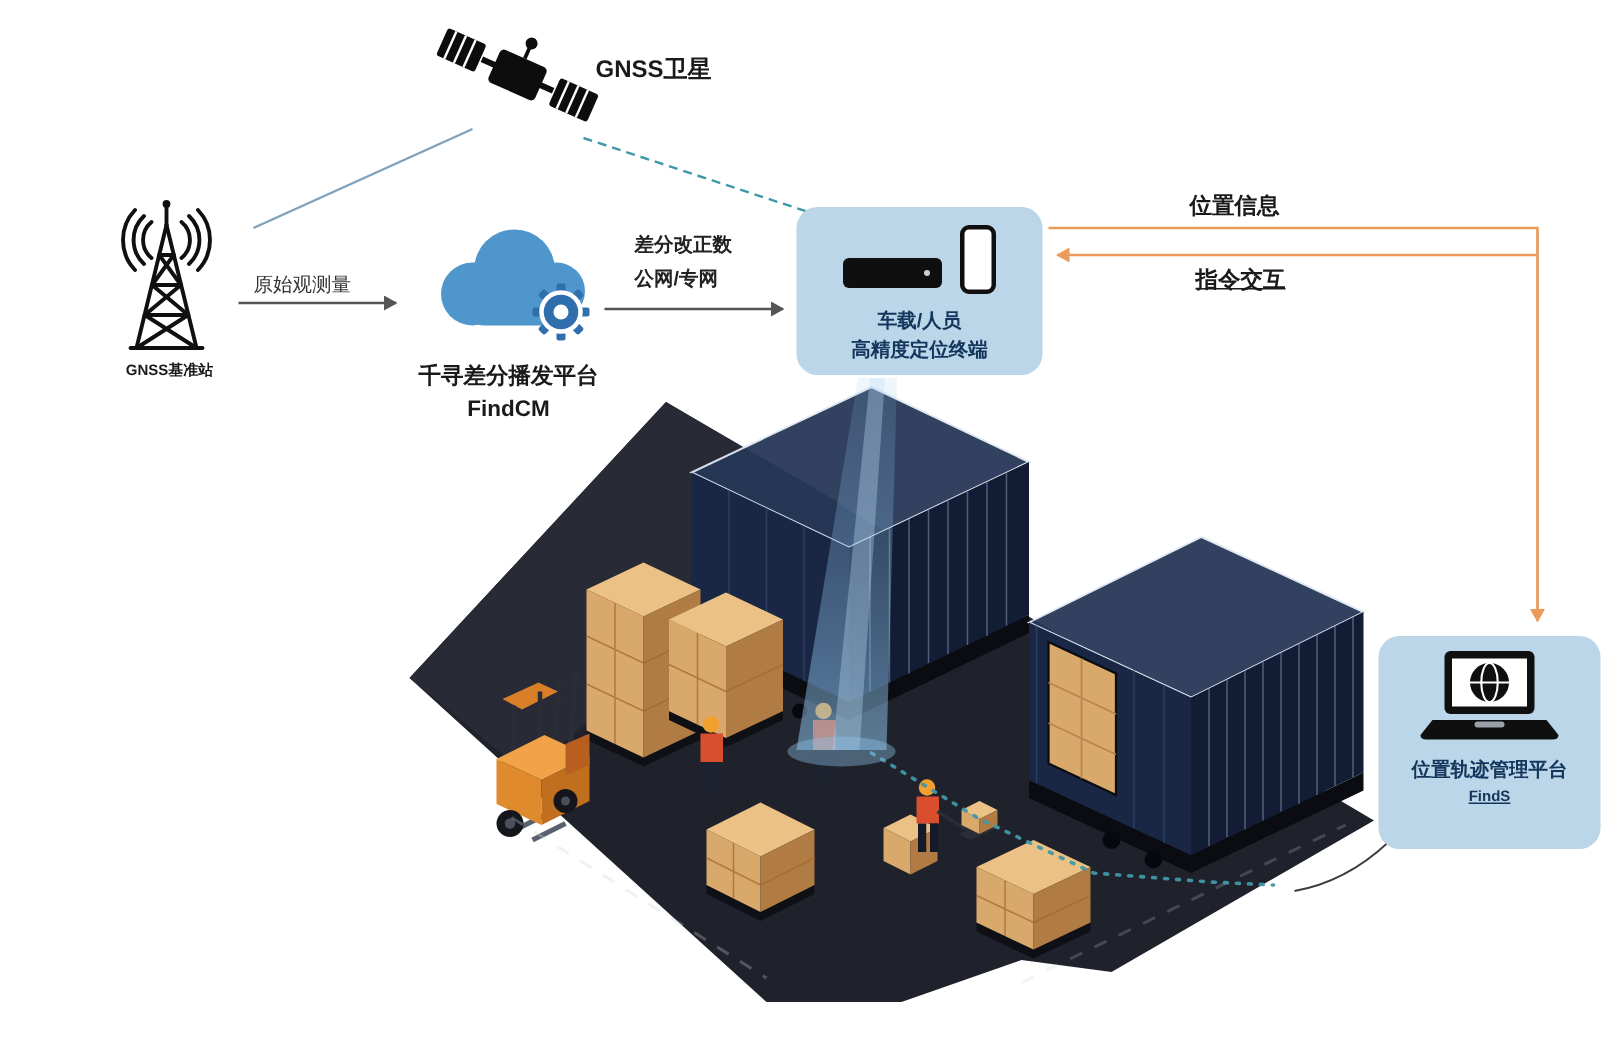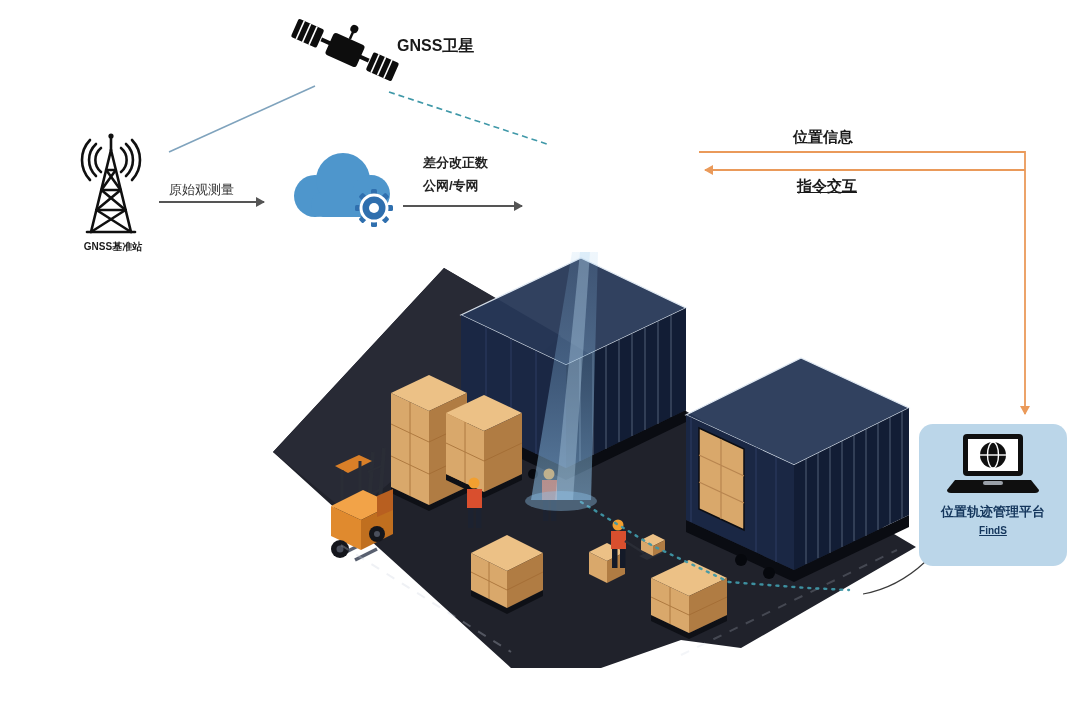--- a/index.html
+++ b/index.html
@@ -260,28 +260,42 @@
         <rect x="-3" y="-19" width="6" height="9" rx="1.5" transform="rotate(270)"></rect>
         <rect x="-3" y="-19" width="6" height="9" rx="1.5" transform="rotate(315)"></rect>
       </g>
       <circle class="gear-fill" r="13" stroke="#fff" stroke-width="3"></circle>
       <circle r="5" fill="#fff"></circle>
     </g>
   </svg>
 
   <div class="lbl sat-lbl">GNSS卫星</div>
   <div class="lbl base-lbl">GNSS基准站</div>
+  <div class="lbl cloud-lbl">
+    <div>千寻差分播发平台</div>
+    <div>FindCM</div>
+  </div>
   <div class="lbl raw-lbl">原始观测量</div>
   <div class="lbl corr-lbl">
     <div>差分改正数</div>
     <div>公网/专网</div>
   </div>
   <div class="lbl pos-lbl">位置信息</div>
   <div class="lbl cmd-lbl">指令交互</div>
 
+  <div class="panel terminal-panel">
+    <div class="term-icons">
+      <span class="term-box-icon">
+          <span class="led"></span>
+        </span>
+      <span class="phone-icon"></span>
+    </div>
+    <div class="pline">车载/人员</div>
+    <div class="pline">高精度定位终端</div>
+  </div>
 
   <div class="panel finds-panel">
     <svg width="104" height="66" viewBox="0 0 104 66">
       <rect x="22" y="2" width="60" height="42" rx="4" fill="#0f0f0f"></rect>
       <rect x="27" y="7" width="50" height="32" fill="#fff"></rect>
       <g>
         <circle cx="52" cy="23" r="13" fill="#0f0f0f"></circle>
         <ellipse cx="52" cy="23" rx="5.5" ry="13" fill="none" stroke="#fff" stroke-width="1.4"></ellipse>
         <line x1="39" y1="23" x2="65" y2="23" stroke="#fff" stroke-width="1.4"></line>
       </g>

